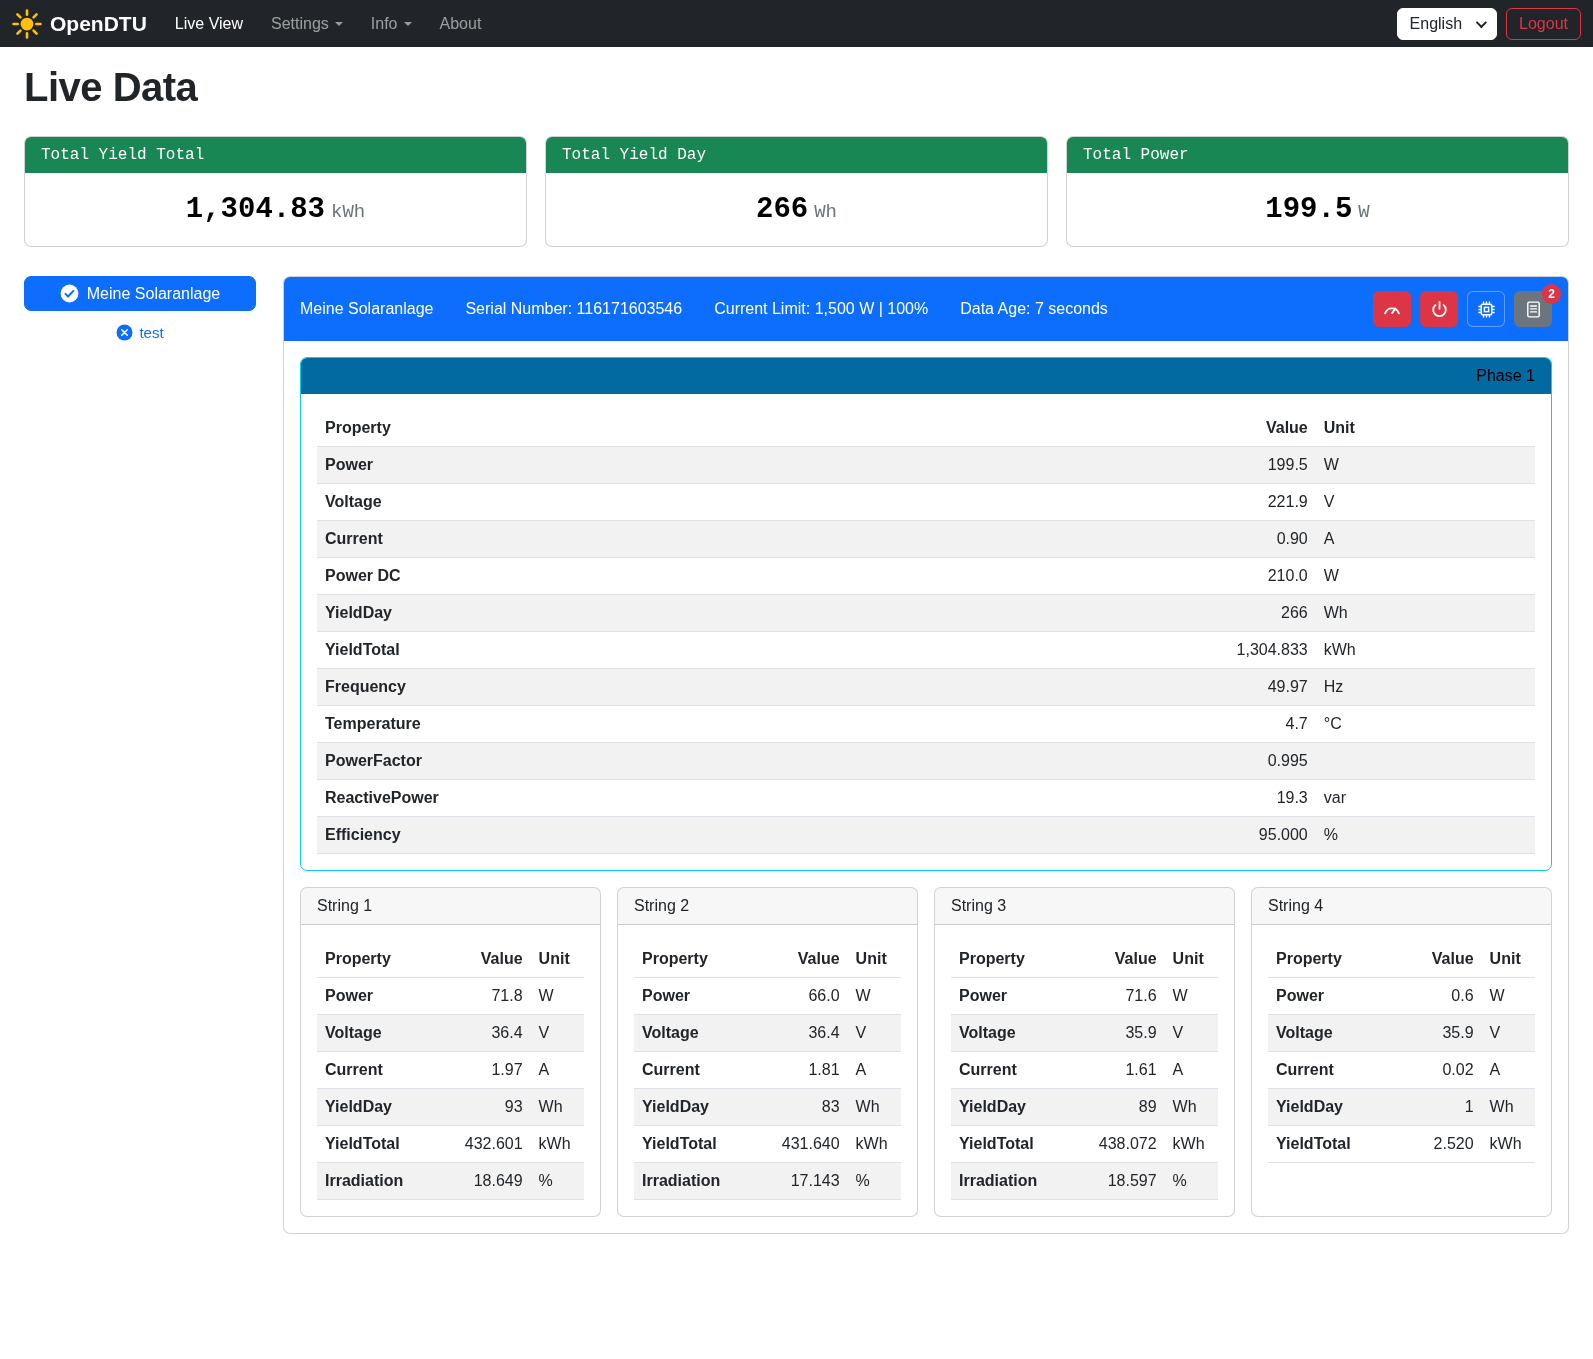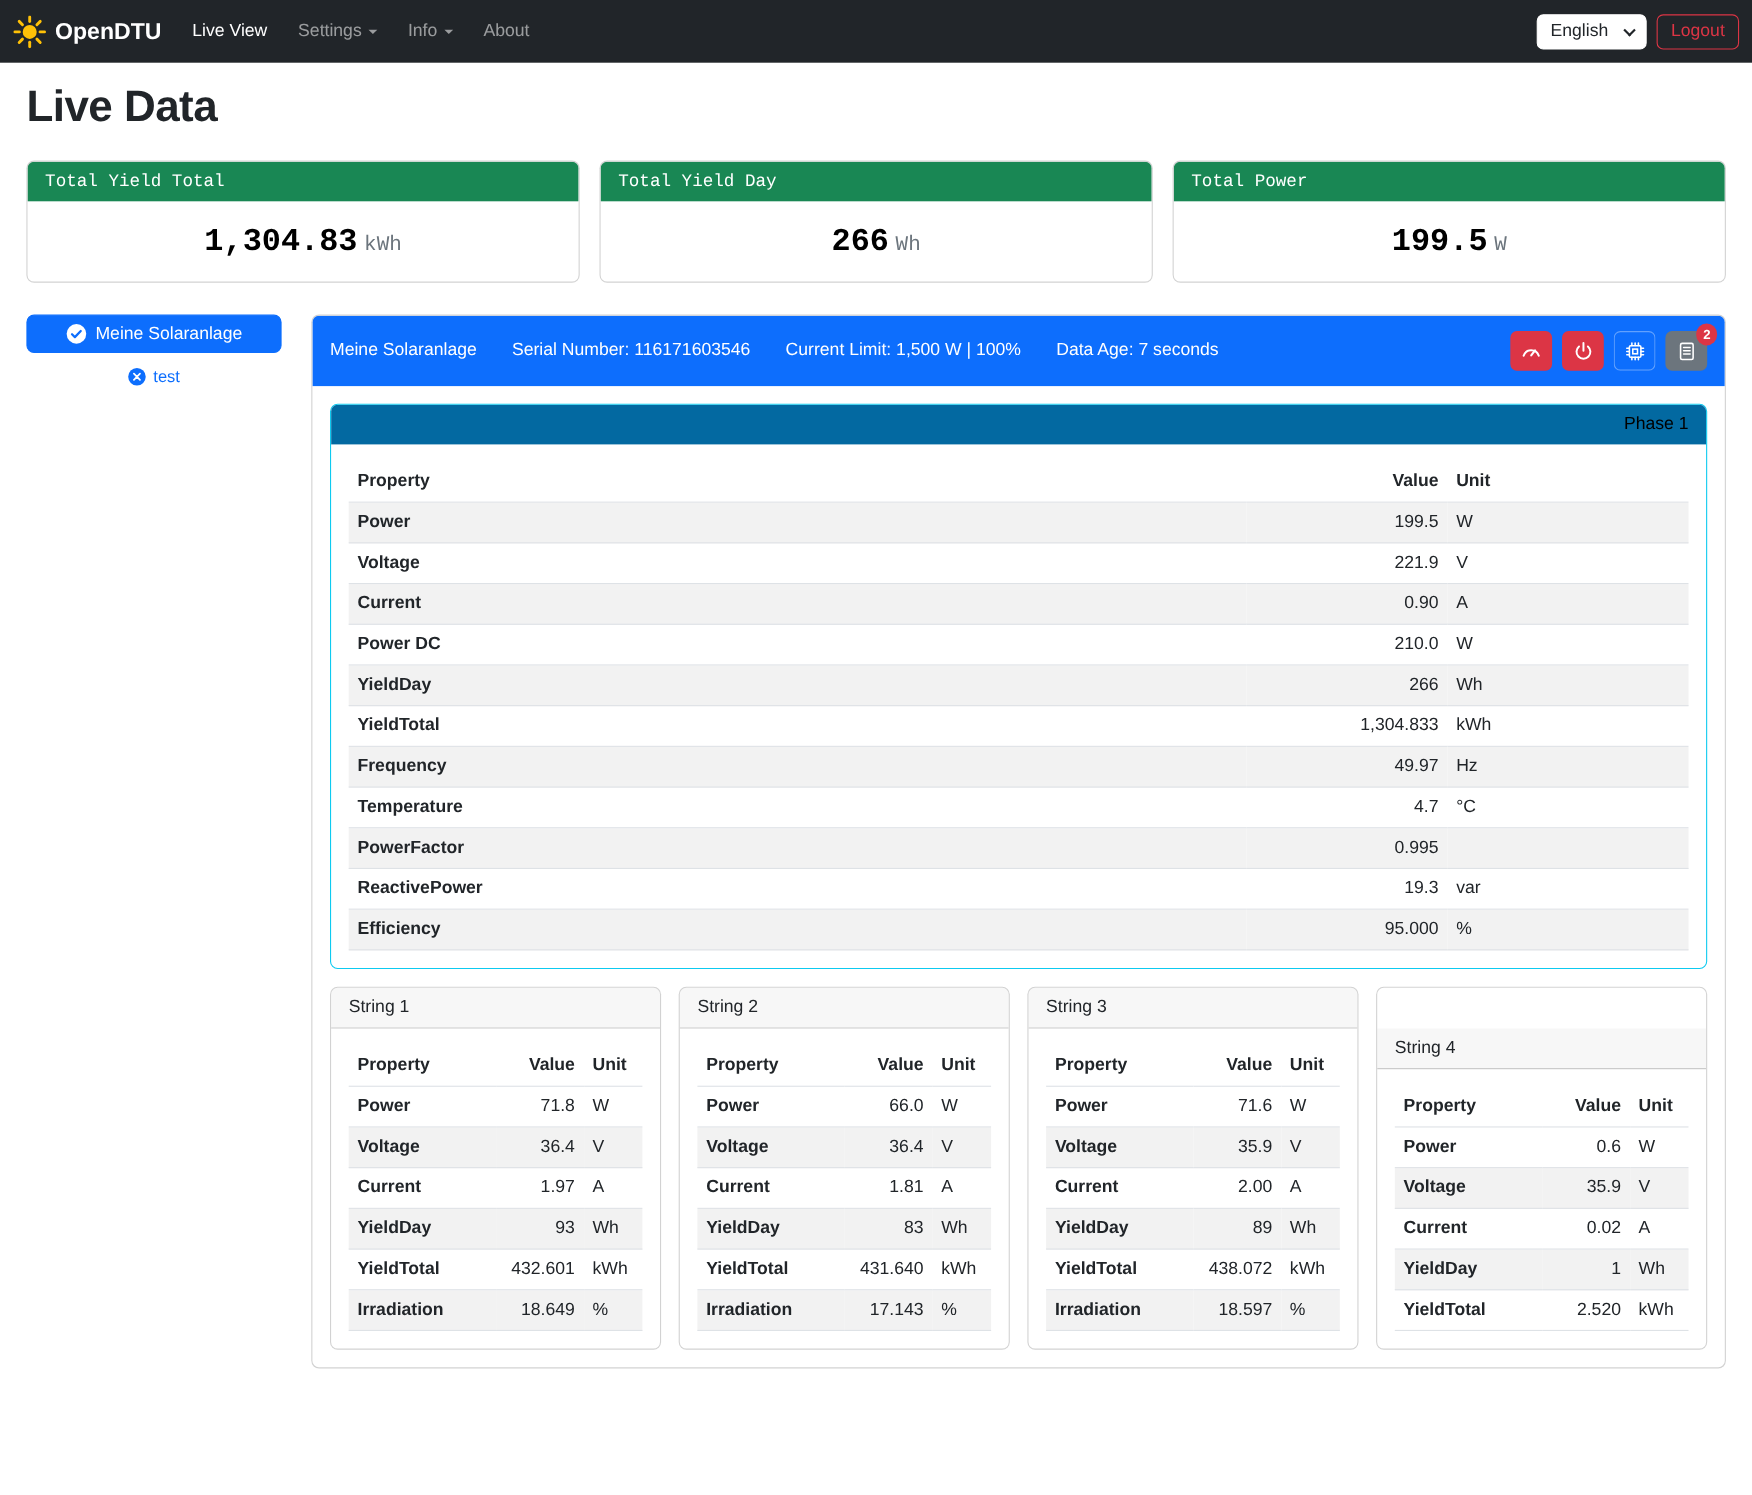--- a/index.html
+++ b/index.html
@@ -7,21 +7,21 @@
   body {
     width: 1593px;
     min-height: 1359px;
     font-family: "Liberation Sans", sans-serif;
     color: #212529;
     font-size: 16px;
   }
 
   
   .navbar {
-    height: 57px;
+    height: 47px;
     background: #212529;
     display: flex;
     align-items: center;
     padding: 0 12px;
   }
   .brand {
     display: flex;
     align-items: center;
     gap: 8px;
     color: #fff;
@@ -217,21 +217,20 @@
     grid-template-columns: repeat(4, 1fr);
     gap: 16px;
   }
   .string-card {
     border: 1px solid rgba(0,0,0,.175);
     border-radius: 7px;
     overflow: hidden;
     background: #fff;
     display: flex;
     flex-direction: column;
-    justify-content: flex-end;
   }
   .string-header {
     background: rgba(0,0,0,.03);
     border-bottom: 1px solid rgba(0,0,0,.175);
     padding: 9px 16px;
     font-size: 16px;
   }
   .string-body { padding: 16px; }
   .string-table th:nth-child(2) { width: 30%; }
   .string-table th:nth-child(3) { width: 20%; }
@@ -577,21 +576,21 @@
                       <td>71.6</td>
                       <td>W</td>
                     </tr>
                     <tr>
                       <td>Voltage</td>
                       <td>35.9</td>
                       <td>V</td>
                     </tr>
                     <tr>
                       <td>Current</td>
-                      <td>2.00</td>
+                      <td>1.61</td>
                       <td>A</td>
                     </tr>
                     <tr>
                       <td>YieldDay</td>
                       <td>89</td>
                       <td>Wh</td>
                     </tr>
                     <tr>
                       <td>YieldTotal</td>
                       <td>438.072</td>

